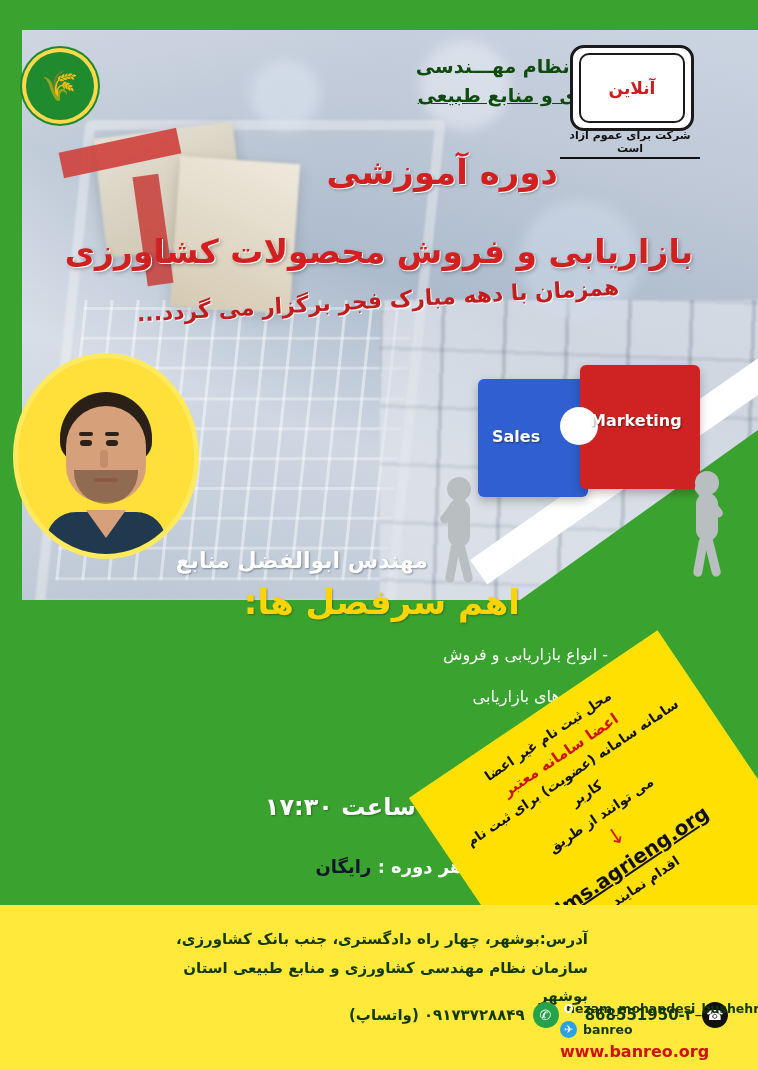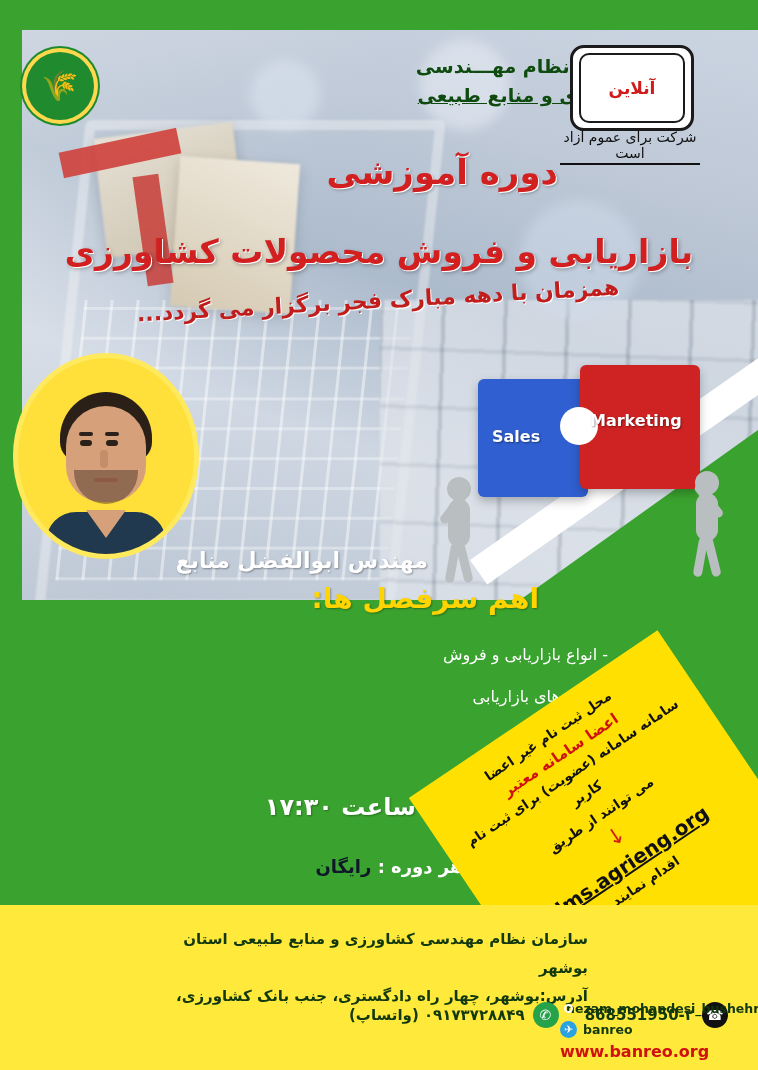--- a/index.html
+++ b/index.html
@@ -118,21 +118,21 @@
   }
   .badge-frame:before{
     content:"";position:absolute;left:6px;top:5px;right:6px;bottom:5px;
     border:2px solid #1b1b1b;border-radius:10px;
   }
   .badge-text{
     color:#cf1b1b;font-weight:bold;font-size:17px;z-index:2;
   }
   .badge-sub{
     position:absolute;left:0;top:84px;width:140px;text-align:center;
-    color:#111;font-size:14px;font-weight:normal;
+    color:#111;font-size:11px;font-weight:bold;
   }
   .badge-sub .arc{
     display:inline-block;
     border-bottom:2px solid #111;padding-bottom:2px;
   }
 
   
   .h-course{
     position:absolute;right:200px;top:152px;
     color:#d21f1f;font-weight:bold;font-size:34px;
@@ -242,22 +242,22 @@
   .man .armU{
     position:absolute;top:18px;width:9px;height:40px;background:#b9bfc0;border-radius:5px;
   }
   .man-left{left:6px;top:118px;}
   .man-left .armU{left:26px;transform:rotate(38deg);transform-origin:top center;}
   .man-right{left:254px;top:112px;}
   .man-right .armU{left:8px;transform:rotate(-38deg);transform-origin:top center;}
 
   
   .syl-title{
-    position:absolute;right:219px;top:582px;
-    color:#ffd400;font-weight:bold;font-size:28px;direction:rtl;
+    position:absolute;right:238px;top:582px;
+    color:#ffd400;font-weight:bold;font-size:34px;direction:rtl;
     text-shadow:1px 1px 2px rgba(0,0,0,.3);
     text-align:center;
   }
   .syl-list{
     position:absolute;right:150px;top:634px;width:460px;
     text-align:right;direction:rtl;color:#ffffff;
     font-size:16px;line-height:2.6;
   }
   .syl-list li{list-style:none;}
   .syl-list ul{margin:0;padding:0;}
@@ -454,22 +454,22 @@
       <div class="yb-line">سامانه سامانه (عضویت) برای ثبت نام کاربر</div>
       <div class="yb-line">می توانند از طریق</div>
       <span class="yb-arrow">↓</span>
       <a class="yb-link" href="#">lms.agrieng.org</a>
       <div class="yb-line">اقدام نمایند</div>
     </div>
   </div>
 
   <div class="bottom-yellow"></div>
   <div class="addr">
+    <div>آدرس:بوشهر، چهار راه دادگستری، جنب بانک کشاورزی،</div>
     <div>سازمان نظام مهندسی کشاورزی و منابع طبیعی استان بوشهر</div>
-    <div>آدرس:بوشهر، چهار راه دادگستری، جنب بانک کشاورزی،</div>
   </div>
 
   <div class="phones">
     <span class="ph">
       <span class="icon-circle ic-phone">☎</span>
       <span>868551950-۲</span>
     </span>
     <span class="ph">
       <span class="icon-circle ic-wa">✆</span>
       <span>۰۹۱۷۳۷۲۸۸۴۹ (واتساپ)</span>

